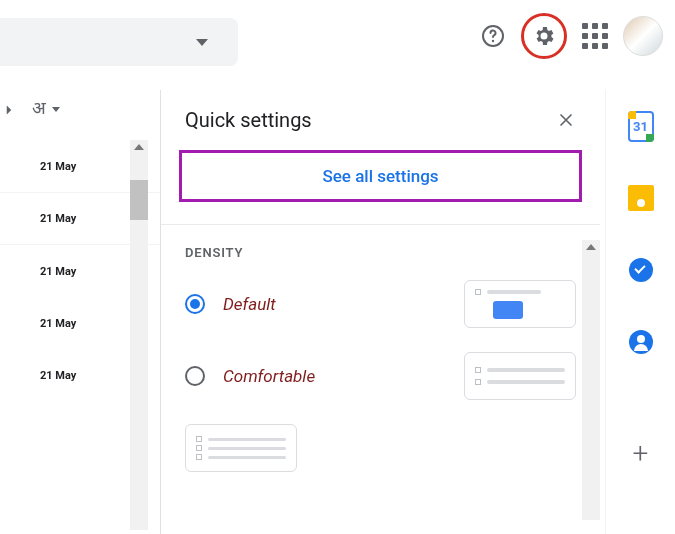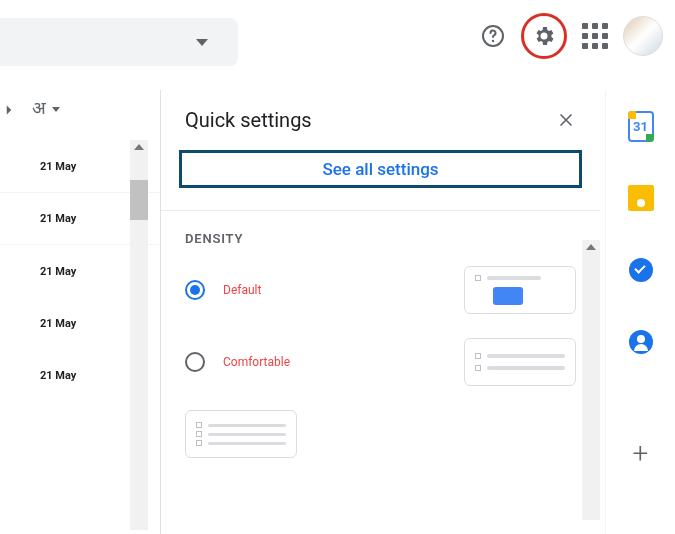--- a/index.html
+++ b/index.html
@@ -29,32 +29,32 @@
   .vscroll { position: absolute; left: 130px; top: 140px; width: 18px; height: 390px; background: #f1f1f1; }
   .vscroll .thumb { position: absolute; top: 40px; width: 100%; height: 40px; background: #c1c1c1; }
   .vscroll .arrow-up { position:absolute; top:4px; left:4px; width:0;height:0;border-left:5px solid transparent;border-right:5px solid transparent;border-bottom:6px solid #787878;}
 
   
   .panel { position: absolute; left: 160px; top: 90px; width: 440px; height: 444px; border-left: 1px solid #e0e0e0; background:#fff; }
   .panel-head { display: flex; align-items: center; justify-content: space-between; padding: 18px 24px 18px 24px; }
   .panel-title { font-size: 20px; color: #202124; }
   .close-x svg { display:block; }
 
-  .see-all-wrap { border: 3px solid #0c4a6e; margin: 0 18px 22px 18px; height: 38px; display:flex; align-items:center; justify-content:center; }
+  .see-all-wrap { border: 3px solid #a21caf; margin: 0 18px 22px 18px; height: 52px; display:flex; align-items:center; justify-content:center; }
   .see-all-btn { color: #1a73e8; font-weight: 500; font-size: 17px; cursor:pointer; }
 
   .section-divider { border-top: 1px solid #e8eaed; }
   .section-label { font-size: 13px; letter-spacing: 0.8px; color: #5f6368; font-weight: 600; padding: 20px 24px 8px 24px; }
 
   .density-row { display: flex; align-items: center; justify-content: space-between; padding: 12px 24px; }
   .density-left { display: flex; align-items: center; gap: 18px; }
   .radio { width: 20px; height: 20px; border-radius: 50%; border: 2px solid #5f6368; display:flex; align-items:center; justify-content:center; cursor:pointer; }
   .radio.selected { border-color: #1a73e8; }
   .radio.selected .dot { width: 10px; height: 10px; border-radius: 50%; background: #1a73e8; }
-  .density-label { font-size: 12px; color: #ef4444; }
+  .density-label { font-size: 17px; color: #7f1d1d; font-style: italic; }
   .preview { width: 112px; height: 48px; border: 1px solid #dadce0; border-radius: 6px; padding: 6px 10px; display:flex; flex-direction:column; justify-content:center; gap:6px; }
   .preview.default { justify-content: flex-start; padding:8px 10px; }
   .pv-line { height:4px; background:#dadce0; border-radius:2px; }
   .pv-line.short { width: 60%; }
   .pv-line.full { width: 90%; }
   .pv-block { width: 30px; height: 20px; background: #4285f4; border-radius: 3px; margin-left: 18px; position:relative; }
   .pv-block::before { content:''; position:absolute; left:-6px; right:-6px; top:-4px; bottom:-4px; background:#e8f0fe; border-radius:4px; z-index:-1;}
   .pv-default-top { display:flex; align-items:center; gap:6px;}
   .pv-sq { width:6px;height:6px;border:1px solid #bdc1c6;}
   .pv-comfortable .pv-row, .pv-compact .pv-row { display:flex; align-items:center; gap:6px; }

